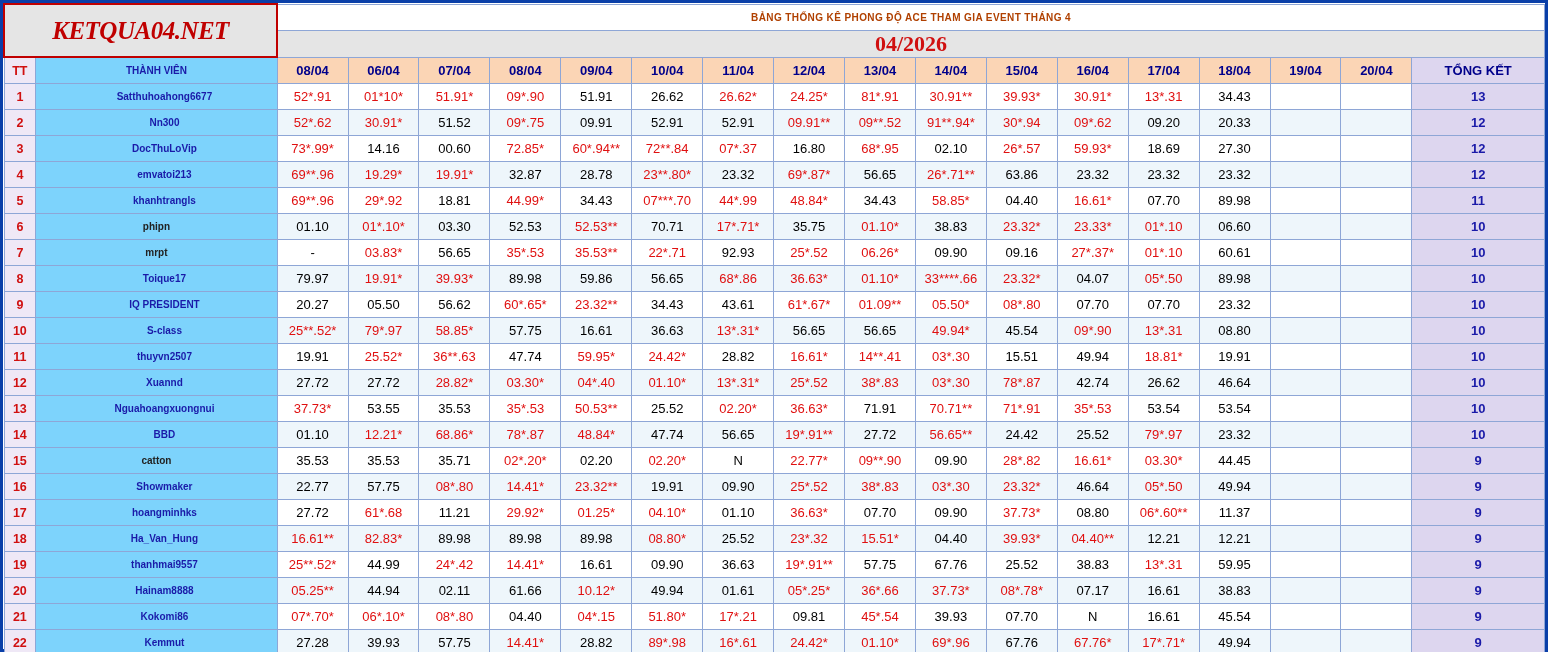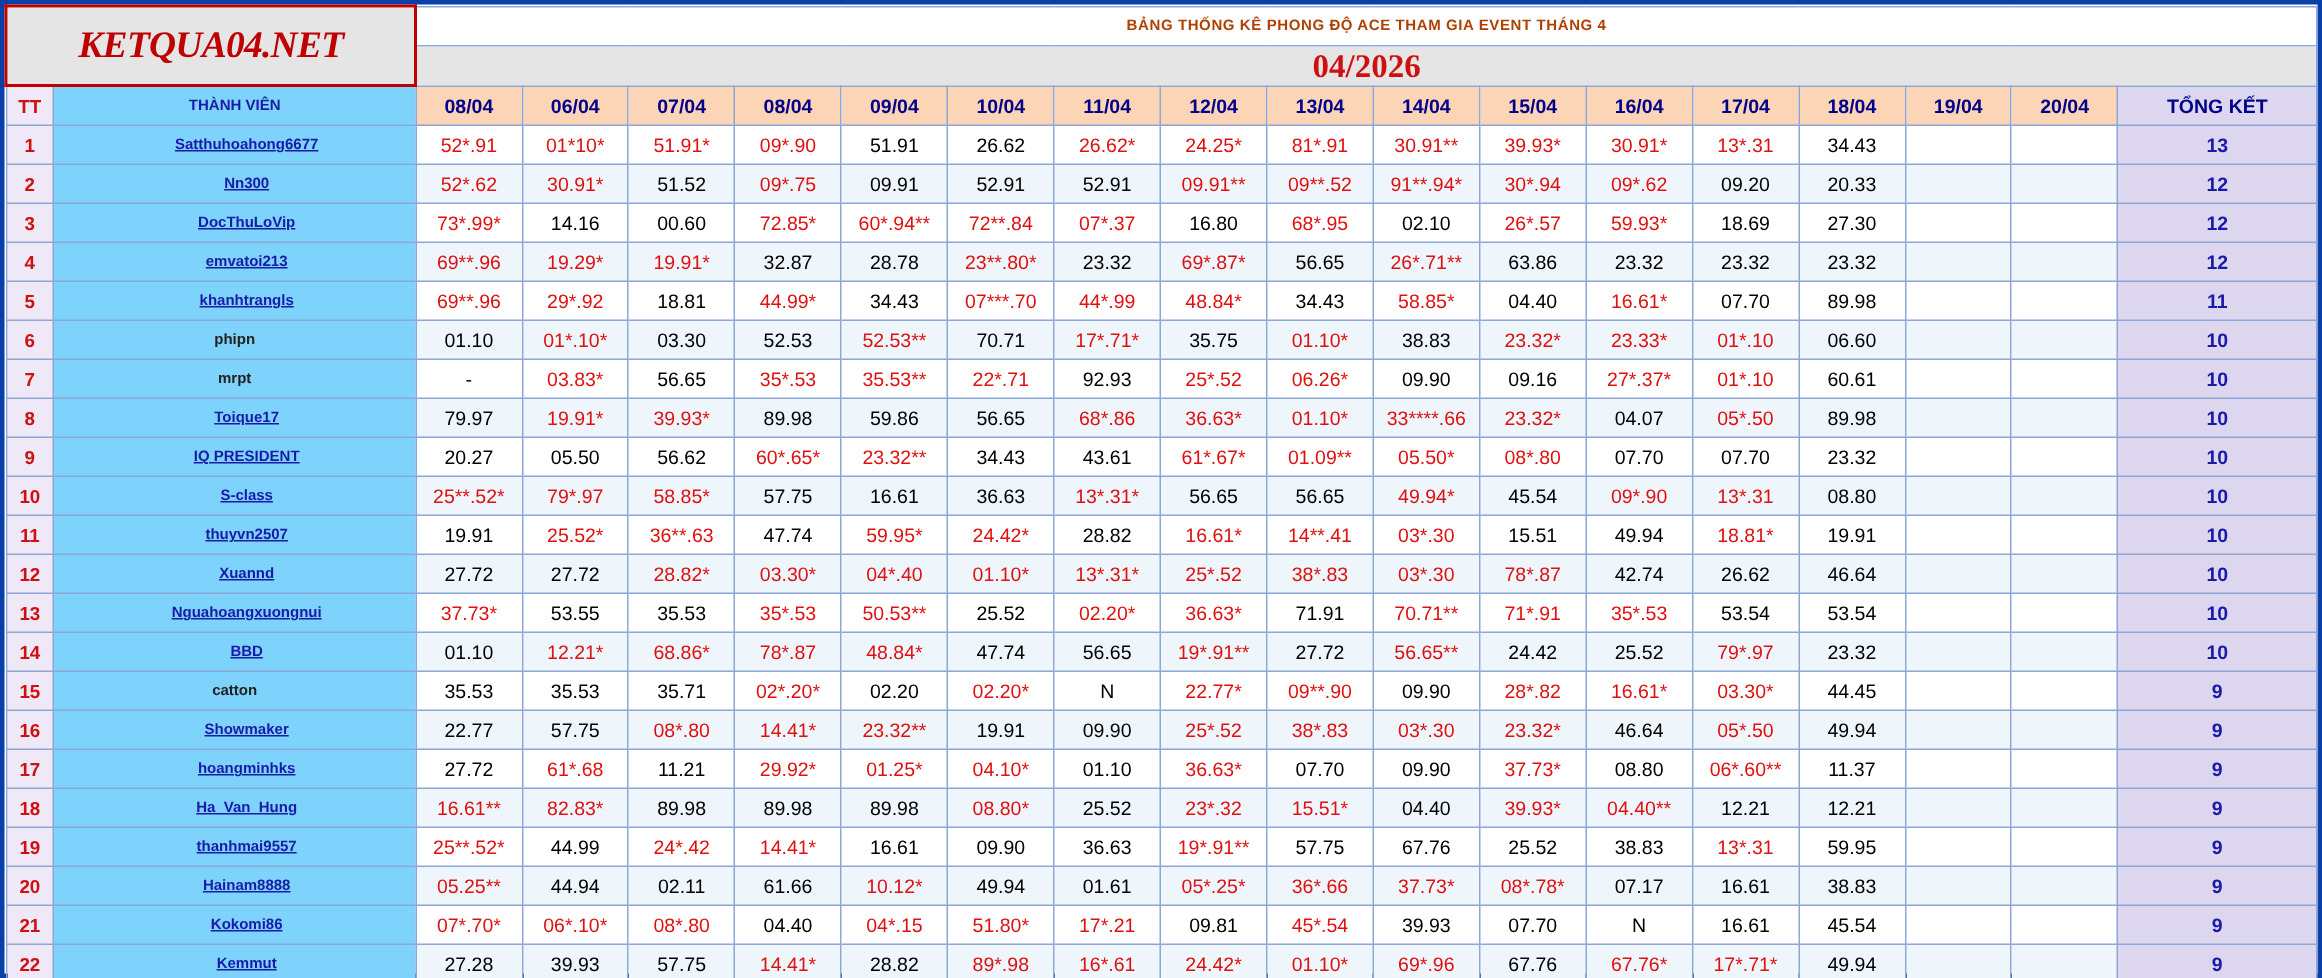--- a/index.html
+++ b/index.html
@@ -23,21 +23,21 @@
   
   .colhead{background:#fbd5b5;color:#00008b;font-weight:bold;font-size:13px;height:26px;}
   .colhead.tt{width:30px;text-align:center;}
   .colhead.member{width:228px;}
   .colhead.total{color:#00008b;}
 
   
   td.tt{background:#efe8f6;color:#d01010;font-weight:bold;font-size:12.5px;}
   td.member{background:#7dd3fc;text-align:left;padding-left:10px;color:#1a1aa8;font-weight:bold;font-size:10px;}
   td.member.plain{color:#222;font-weight:bold;margin-top:25px;}
-  td.member .nm{text-decoration:underline;margin-left:16px;}
+  td.member .nm{margin-left:16px;}
   td.val{background:#ffffff;font-size:13px;color:#000000;}
   td.val.alt{background:#eef6fb;}
   td.total{background:#ddd6ef;color:#1a1aa8;font-weight:bold;font-size:13px;margin-top:32px;}
   .red{color:#e01010;}
   .blk{color:#000000;}
 </style>
 </head>
 <body>
 
 <div class="page">

